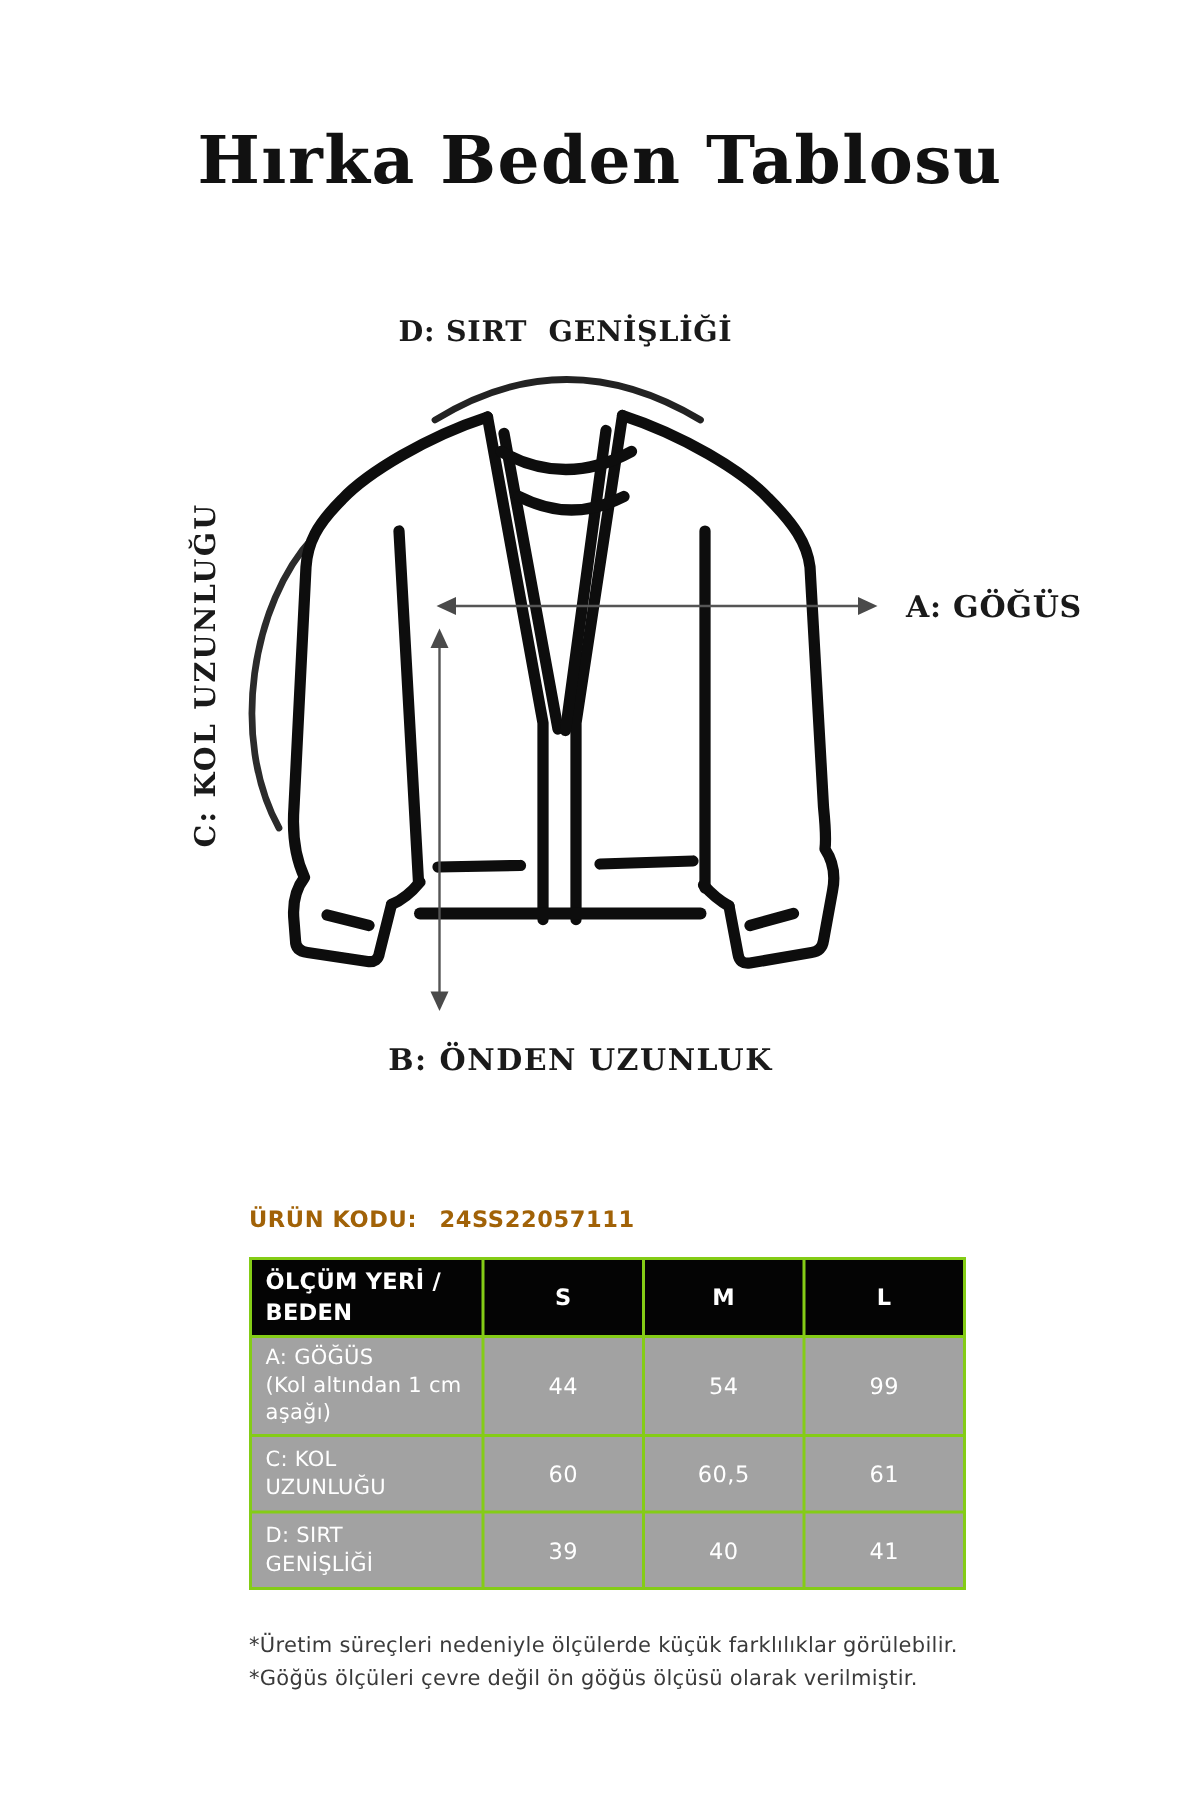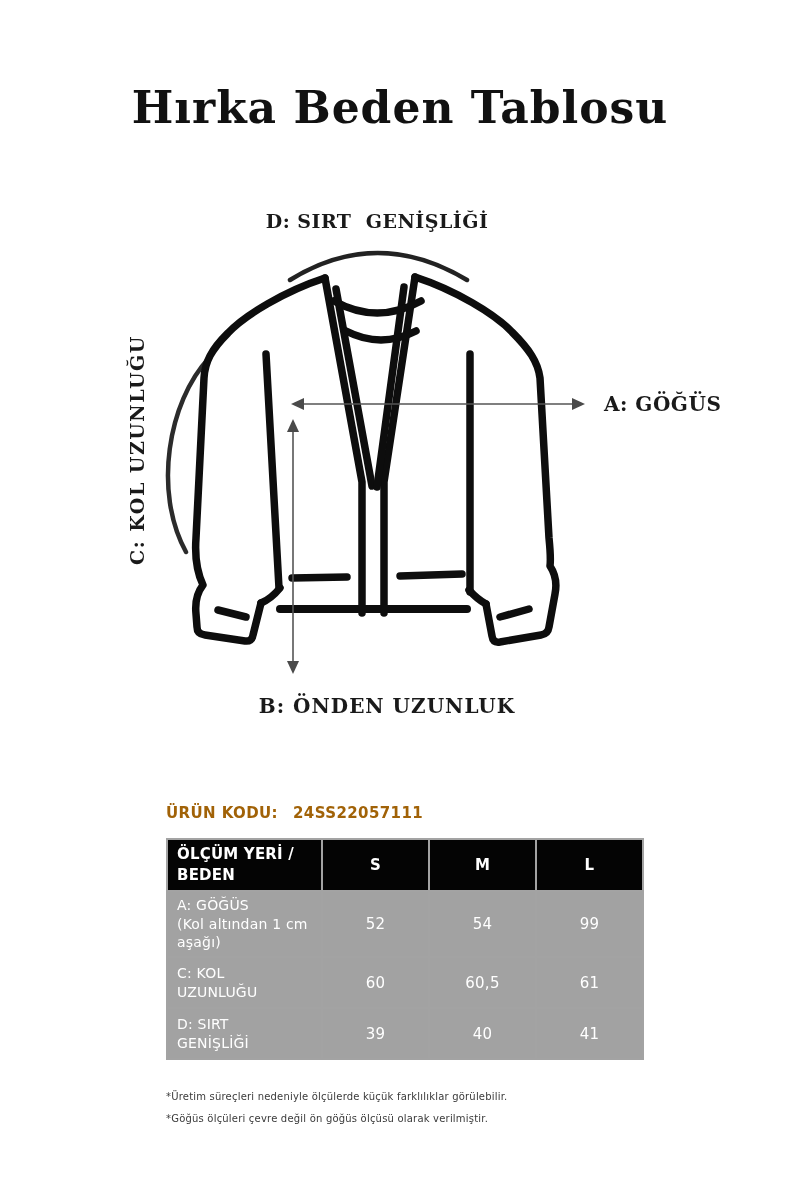--- a/index.html
+++ b/index.html
@@ -21,33 +21,33 @@
   .d-label{left:177px;top:210px;width:400px;text-align:center;font-size:19px;letter-spacing:.5px;}
   .a-label{left:604px;top:392px;font-size:20px;letter-spacing:.5px;}
   .b-label{left:187px;top:694px;width:400px;text-align:center;font-size:20px;letter-spacing:1px;}
   .c-label{left:-43px;top:439px;width:360px;text-align:center;font-size:19px;letter-spacing:1.5px;
            transform:rotate(-90deg);}
   
   .product-code{left:166px;top:804px;font-size:15px;font-weight:bold;color:#a16207;letter-spacing:.4px;}
   .product-code .code{margin-left:15px;}
   
   .size-table-wrap{left:166px;top:838px;}
-  table.size-table{border-collapse:separate;border-spacing:2px;background:#a3a3a3;}
+  table.size-table{border-collapse:separate;border-spacing:2px;background:#84cc16;}
   table.size-table td{color:#ffffff;vertical-align:middle;}
   td.head{background:#040404;}
   td.cell{background:#a2a2a2;}
   td.measure{width:136px;padding:4px 8px 4px 9px;font-size:14px;line-height:1.32;
              white-space:pre-line;letter-spacing:.2px;}
   td.measure.head{font-size:15px;font-weight:bold;line-height:1.4;height:42px;}
   td.size{width:103px;text-align:center;font-size:15px;letter-spacing:.3px;}
   td.size.head{font-weight:bold;height:42px;}
   tr.row-a td{height:56px;}
   tr.row-b td,tr.row-c td,tr.row-d td{height:41px;}
   
-  .footnotes{left:166px;top:1086px;font-size:10px;line-height:22px;color:#3a3a3a;letter-spacing:.2px;}
+  .footnotes{left:166px;top:1086px;font-size:14px;line-height:22px;color:#3a3a3a;letter-spacing:.2px;}
   svg{display:block;}
 </style>
 </head>
 <body>
 
 <div class="abs page-title">Hırka Beden Tablosu</div>
 
 <svg class="abs" style="left:0;top:165px" width="800" height="630" viewBox="0 165 800 630">
   <g fill="none" stroke-linecap="round" stroke-linejoin="round">
 
@@ -118,21 +118,21 @@
         <td class="measure head">ÖLÇÜM YERİ /
 BEDEN</td>
         <td class="size head">S</td>
         <td class="size head">M</td>
         <td class="size head">L</td>
       </tr>
       <tr class="row-a">
         <td class="measure cell">A: GÖĞÜS
 (Kol altından 1 cm
 aşağı)</td>
-        <td class="size cell">52</td>
+        <td class="size cell">44</td>
         <td class="size cell">54</td>
         <td class="size cell">99</td>
       </tr>
       <tr class="row-c">
         <td class="measure cell">C: KOL
   UZUNLUĞU</td>
         <td class="size cell">60</td>
         <td class="size cell">60,5</td>
         <td class="size cell">61</td>
       </tr>

